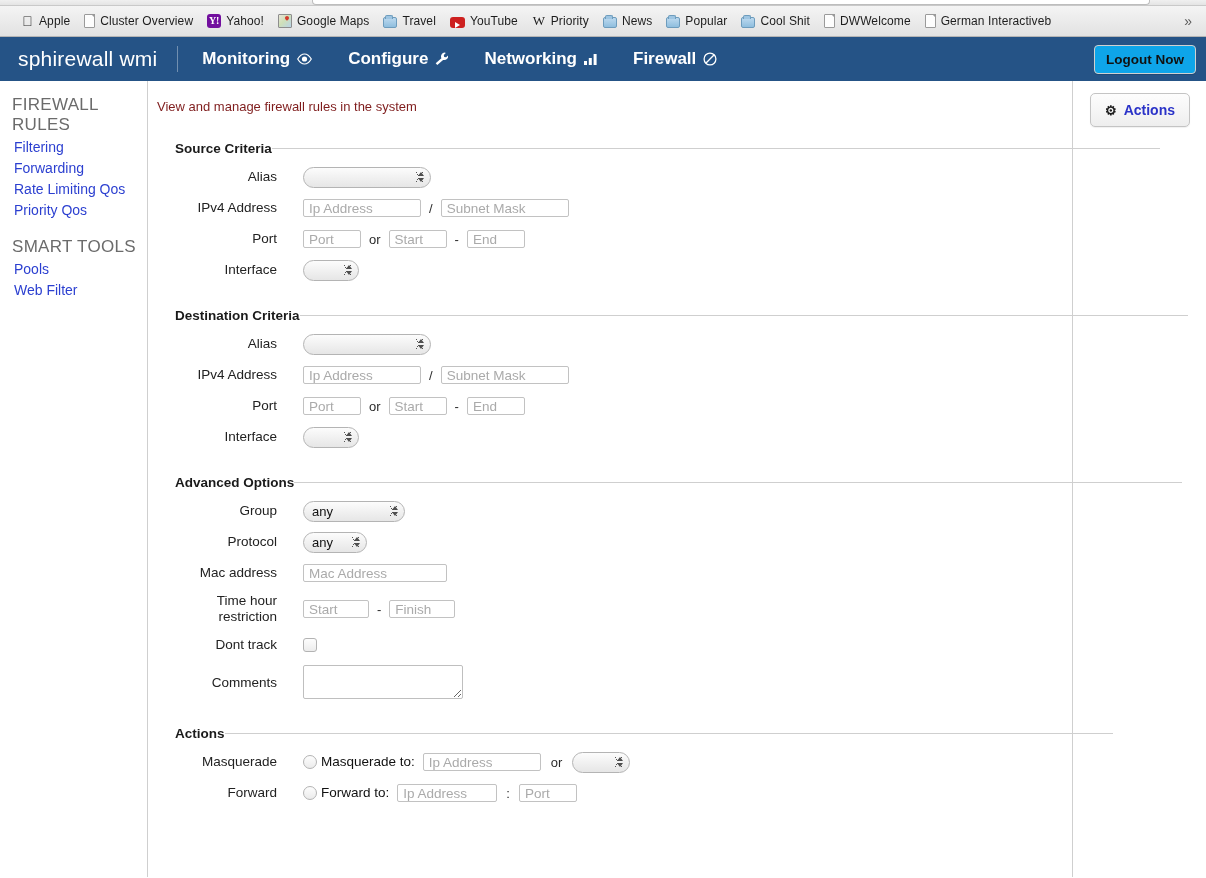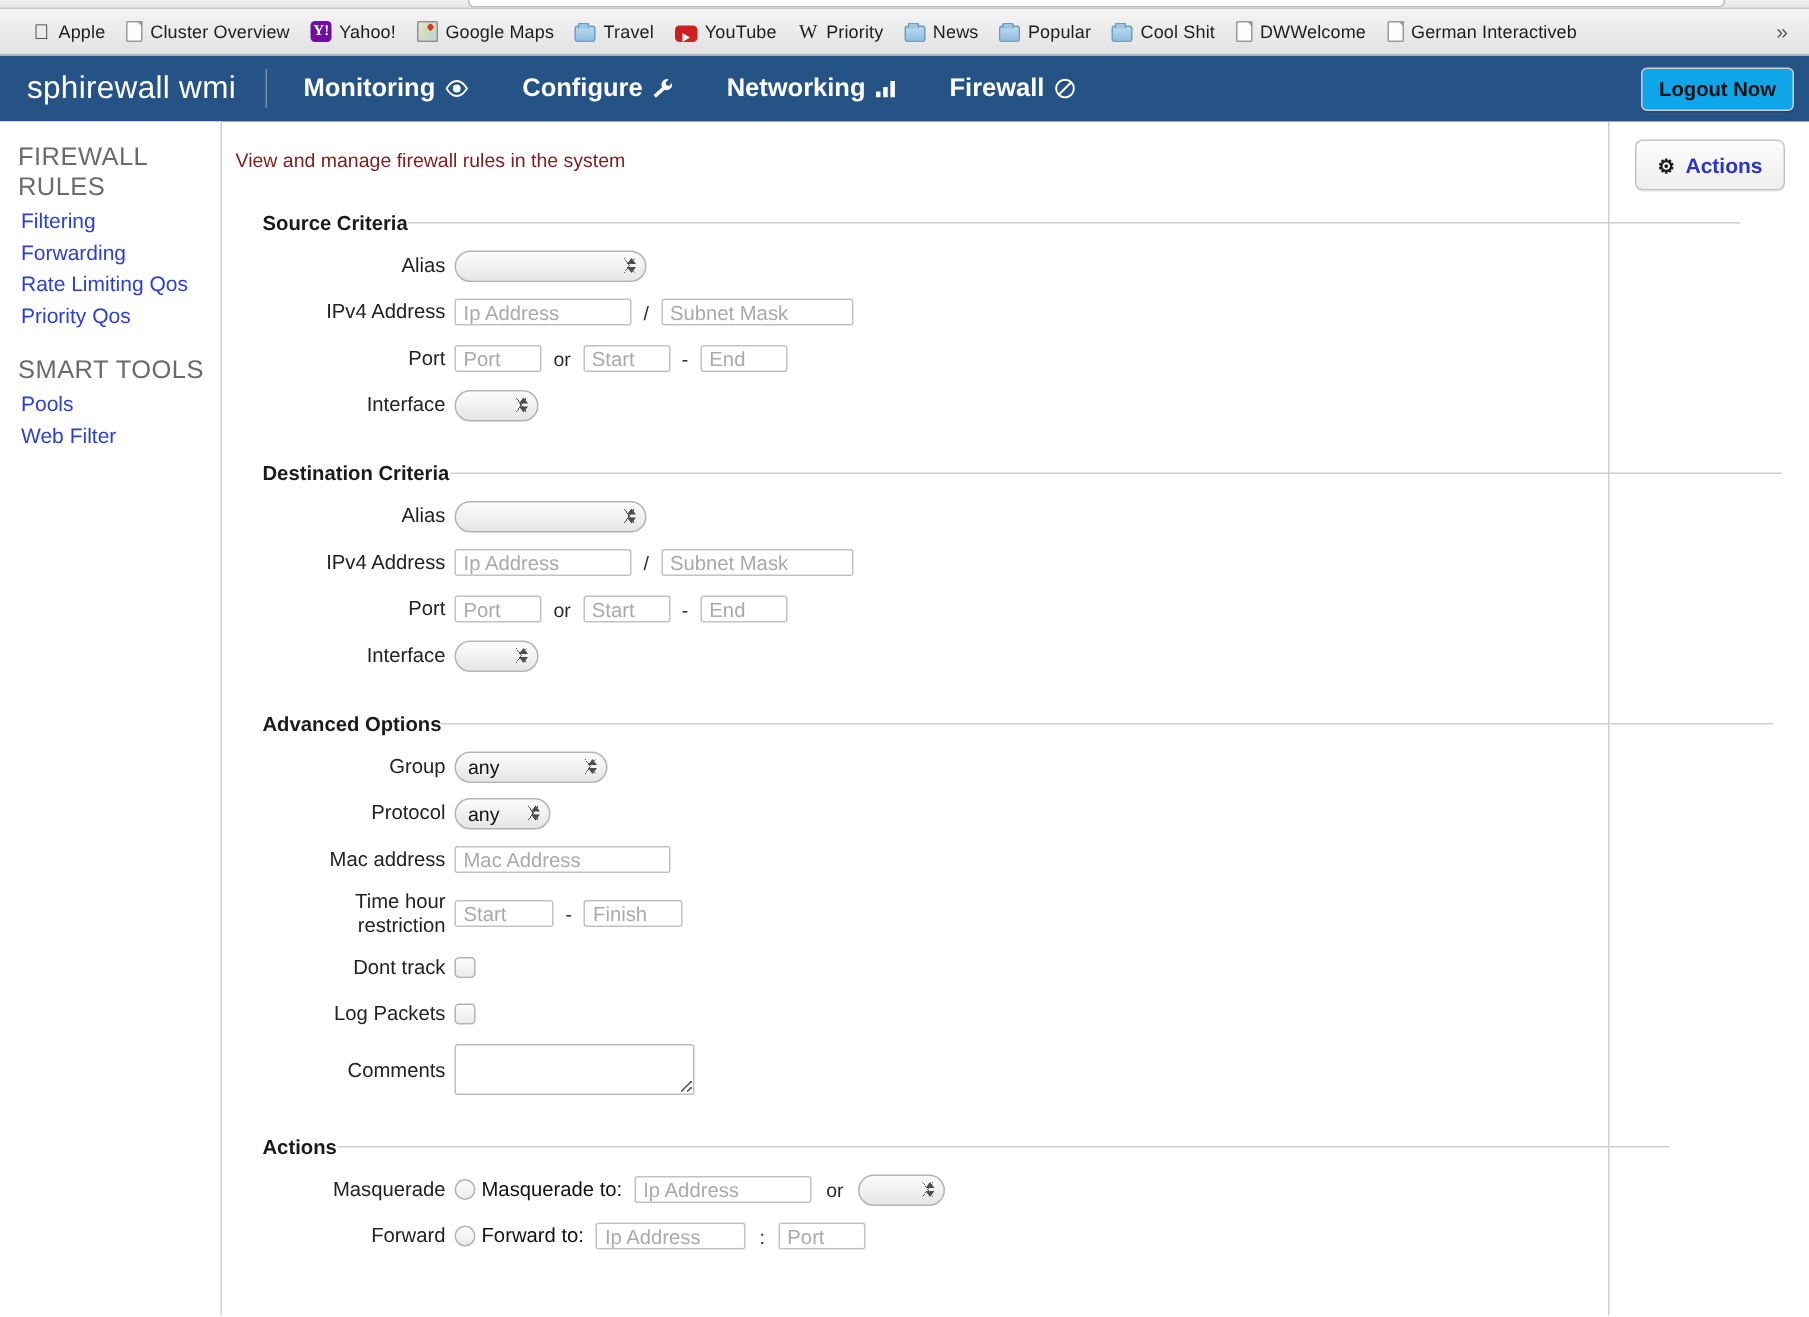--- a/index.html
+++ b/index.html
@@ -289,21 +289,21 @@
   .frow {
     display: flex;
     align-items: center;
     margin-bottom: 9px;
     min-height: 22px;
   }
   .flabel {
     width: 128px;
     flex: 0 0 128px;
     text-align: right;
-    padding-right: 6px;
+    padding-right: 26px;
     font-size: 13.5px;
     color: #222;
     line-height: 16px;
   }
   .fctl { display: flex; align-items: center; gap: 6px; }
   .sep-text { font-size: 13px; color: #2a2a2a; padding: 0 2px; }
 
   input[type=text] {
     font-family: "Liberation Sans", sans-serif;
     font-size: 13.5px;
@@ -729,26 +729,20 @@
             </div>
           </div>
 
           <div class="frow">
             <div class="flabel">Dont track</div>
             <div class="fctl">
               <input type="checkbox" style="">
             </div>
           </div>
 
-          <div class="frow">
-            <div class="flabel">Log Packets</div>
-            <div class="fctl">
-              <input type="checkbox" style="">
-            </div>
-          </div>
 
           <div class="frow" style="align-items:flex-start;">
             <div class="flabel" style="padding-top:10px;">Comments</div>
             <div class="fctl">
               <textarea style=""></textarea>
             </div>
           </div>
         </div>
 
         <div class="gap-lg"></div>

